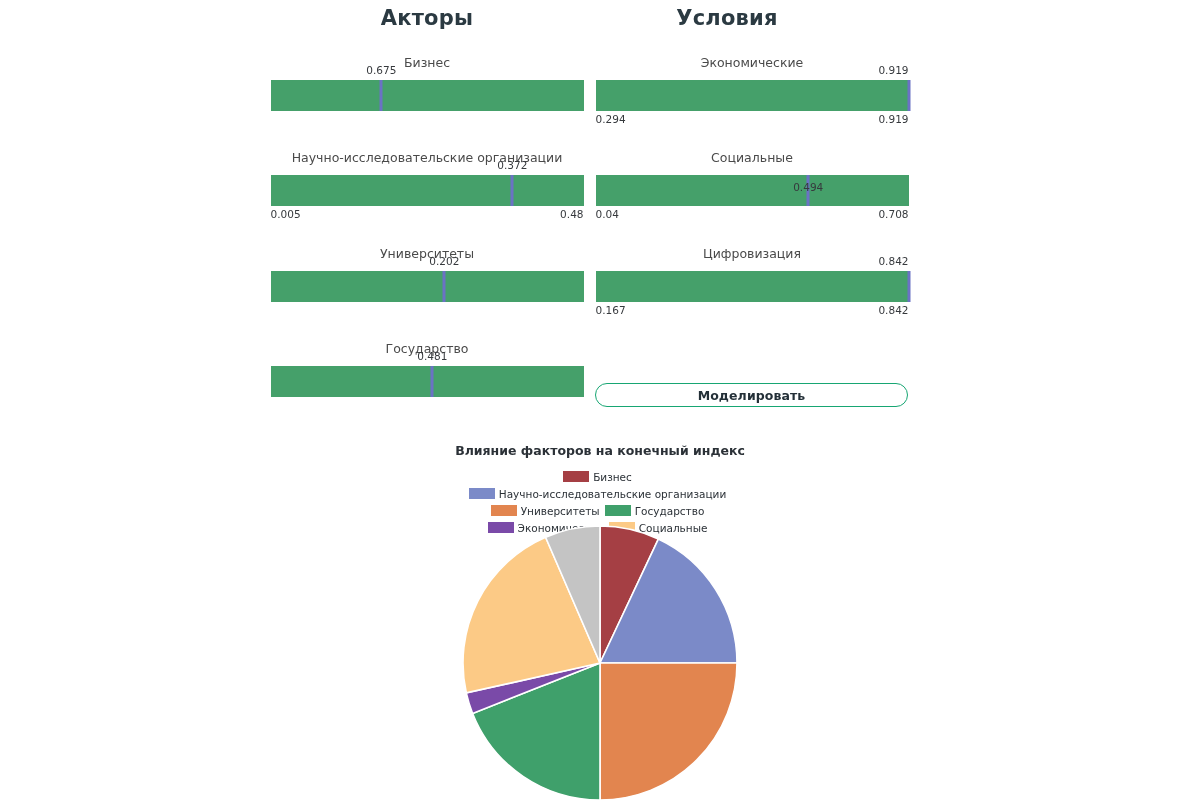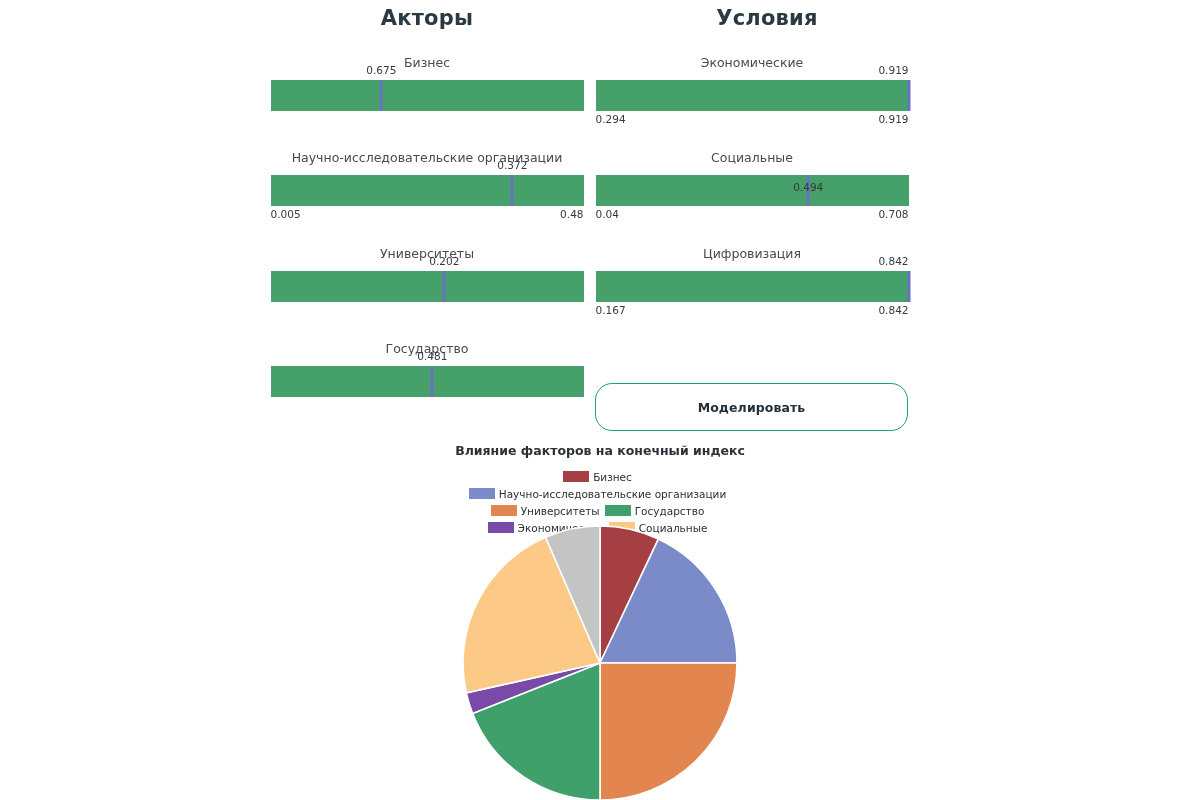--- a/index.html
+++ b/index.html
@@ -16,21 +16,21 @@
   .col-header {
     position: absolute;
     width: 330px;
     text-align: center;
     font-size: 21px;
     color: #2b3a42;
     font-weight: 700;
     letter-spacing: .2px;
   }
   #hdr-actors    { left: 262px; top: 6px; }
-  #hdr-conds     { left: 602px; top: 6px; }
+  #hdr-conds     { left: 562px; top: 6px; }
 
   
   .slider-block { position: absolute; width: 330px; }
   .slider-title {
     text-align: center;
     font-size: 12.5px;
     color: #4a4a4a;
     margin-bottom: 10px;
     white-space: nowrap;
   }
@@ -77,21 +77,21 @@
   #sb-2 { left: 262px; top: 150px; }
   #sb-3 { left: 587px; top: 150px; }
   #sb-4 { left: 262px; top: 246px; }
   #sb-5 { left: 587px; top: 246px; }
   #sb-6 { left: 262px; top: 341px; }
 
   
   #model-button {
     position: absolute;
     left: 595px; top: 383px;
-    width: 313px; height: 48px;
+    width: 313px; height: 24px;
     border: 1.6px solid #17a673;
     border-radius: 17px;
     background: #ffffff;
     color: #243038;
     font-size: 12.5px;
     font-weight: 700;
     font-family: "DejaVu Sans", "Liberation Sans", sans-serif;
     cursor: pointer;
     letter-spacing: .1px;
   }

